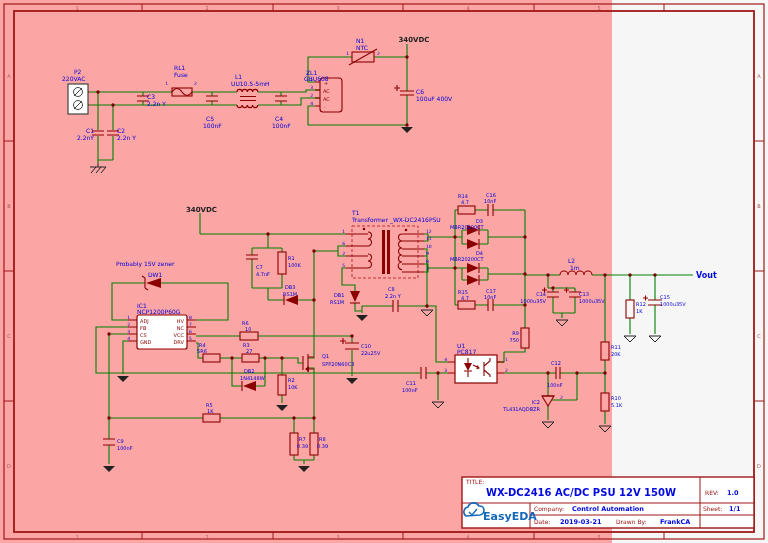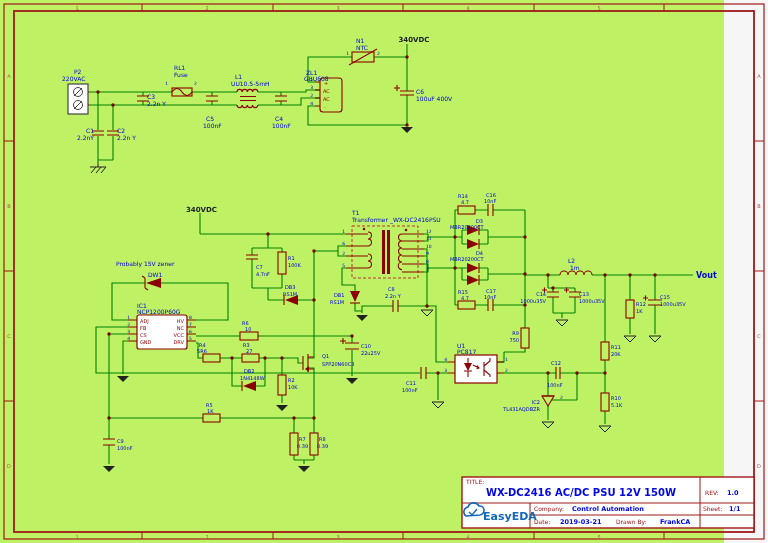--- a/index.html
+++ b/index.html
@@ -1,16 +1,16 @@
 <!DOCTYPE html>
 <html><head>
 <meta charset="utf-8">
 <style>
   html,body{margin:0;padding:0;background:#f6f6f6;}
-  .sheet{width:724px;height:543px;background:#bef264;position:relative;}
+  .sheet{width:612px;height:543px;background:#fca5a5;position:relative;}
   svg{font-family:"DejaVu Sans",sans-serif;}
   text{white-space:pre;}
   .lbl{fill:#0000d8;font-size:6px;}
   .lbl5{fill:#0000d8;font-size:5px;}
   .pn{fill:#0000d8;font-size:4.5px;}
   .pname{fill:#8b0000;font-size:5px;}
   .net{fill:#222222;font-size:7px;font-weight:bold;}
   .frameTxt{fill:#b25555;font-size:5px;}
   .tbRed{fill:#a11212;font-size:6px;}
   .tbBlue{fill:#0008e0;font-size:6.5px;font-weight:bold;}

